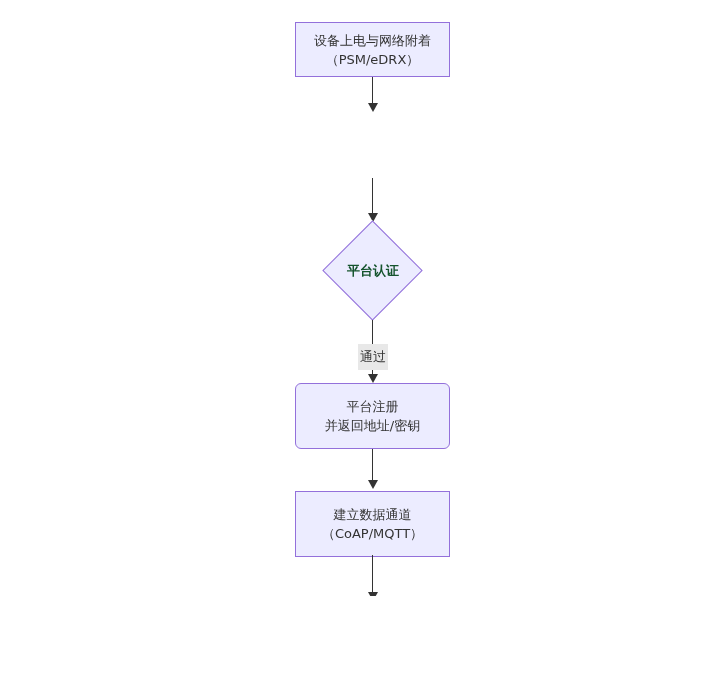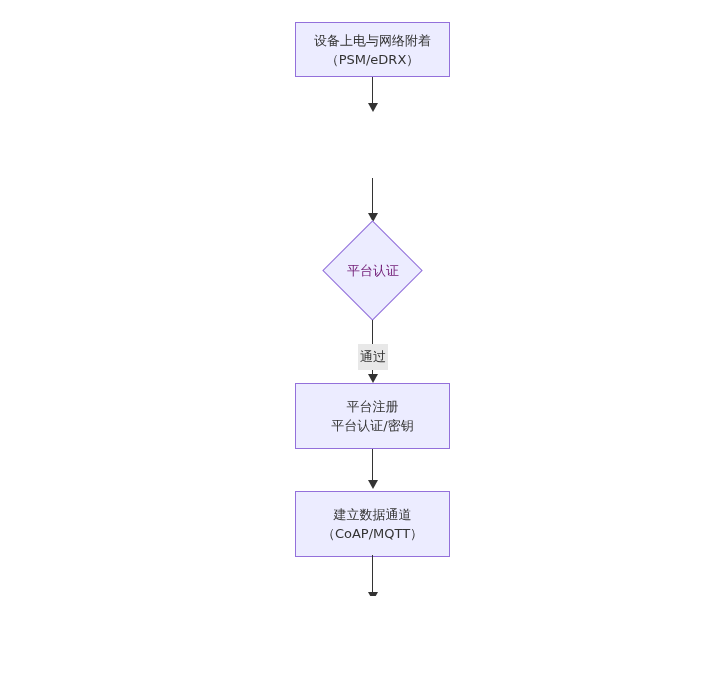--- a/index.html
+++ b/index.html
@@ -26,21 +26,21 @@
     flex-direction: column;
     align-items: center;
     justify-content: center;
     text-align: center;
     font-size: 13px;
     line-height: 19px;
     color: #333333;
   }
   .n1 { top: 22px;  height: 55px; }
   .n2 { top: 112px; height: 66px; }
-  .n3 { top: 383px; height: 66px; }
+  .n3 { top: 383px; height: 66px; border-radius: 6px; }
   .n4 { top: 491px; height: 66px; }
   .n5 { top: 601px; height: 66px; }
 
   
   .diamond-shape {
     position: absolute;
     left: 337px;
     top: 235px;
     width: 71px;
     height: 71px;
@@ -49,21 +49,22 @@
     transform: rotate(45deg);
   }
   .diamond-label {
     position: absolute;
     left: 313px;
     top: 263px;
     width: 120px;
     text-align: center;
     font-size: 13px;
     line-height: 16px;
-    color: #701a75;
+    color: #14532d;
+    font-weight: bold;
   }
 
   
   .edge-line {
     position: absolute;
     left: 372px;
     width: 1px;
     background: #333333;
   }
   .edge-arrowhead {
@@ -118,21 +119,21 @@
 
   <div class="diamond-shape"></div>
   <div class="diamond-label">平台认证</div>
 
   <div class="edge-line e3-line"></div>
   <div class="edge-label">通过</div>
   <div class="edge-arrowhead e3-head"></div>
 
   <div class="node-rect n3">
     <span>平台注册</span>
-    <span>平台认证/密钥</span>
+    <span>并返回地址/密钥</span>
   </div>
 
   <div class="edge-line e4-line"></div>
   <div class="edge-arrowhead e4-head"></div>
 
   <div class="node-rect n4">
     <span>建立数据通道</span>
     <span>（CoAP/MQTT）</span>
   </div>
 

